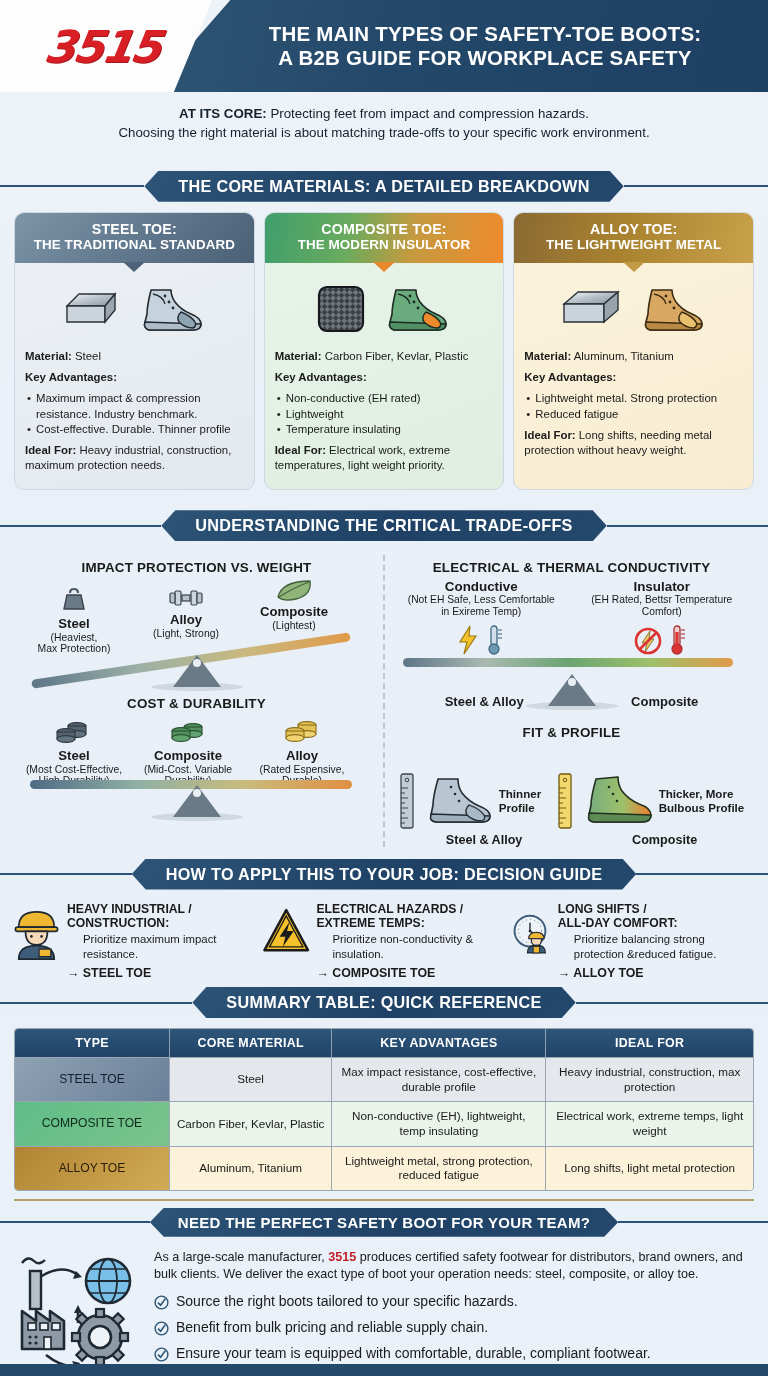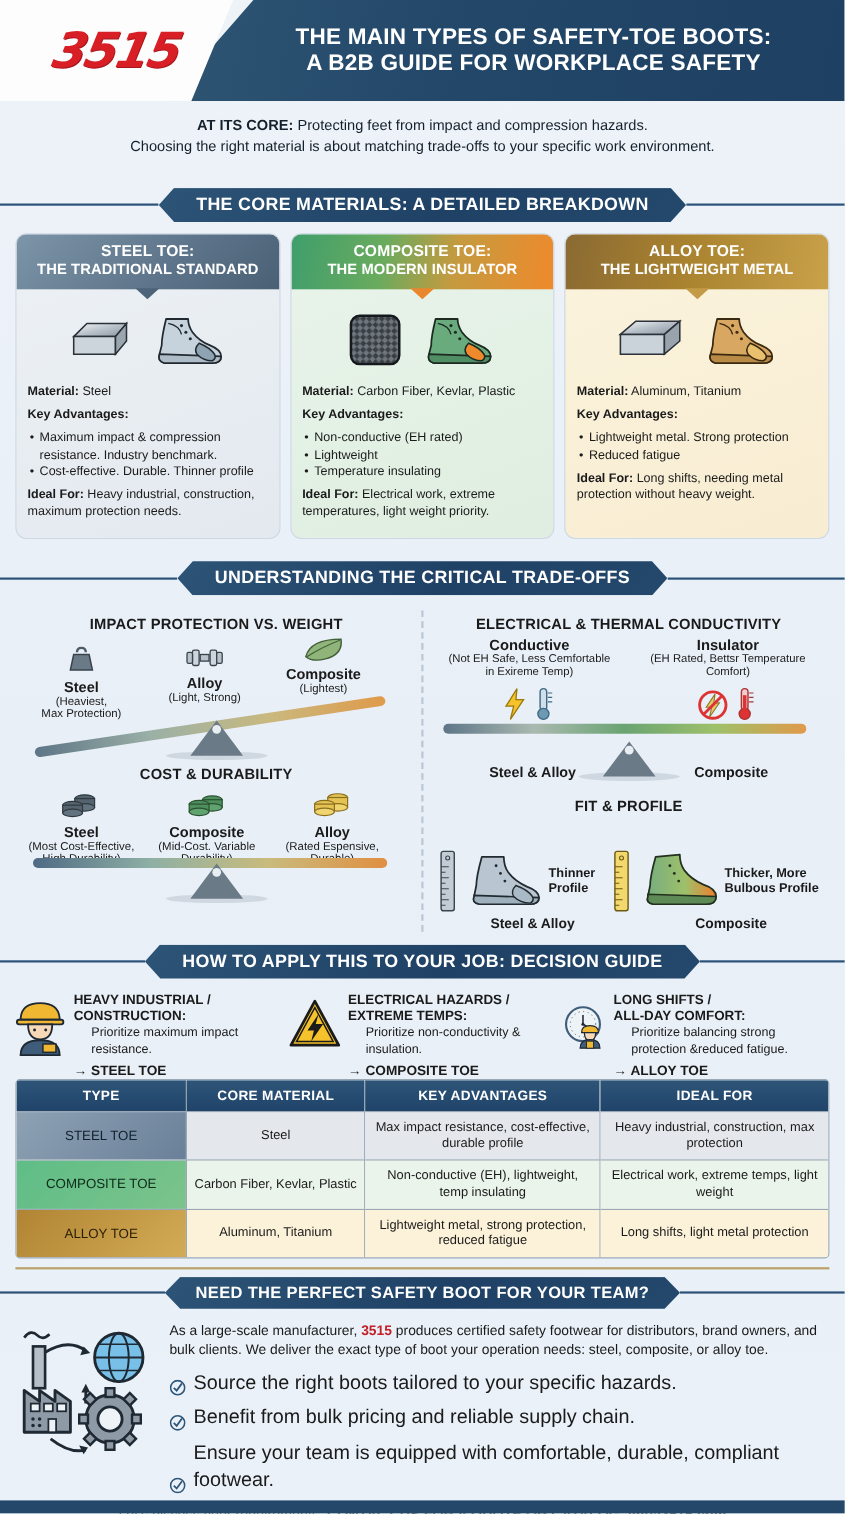--- a/index.html
+++ b/index.html
@@ -136,21 +136,21 @@
   tr.r-comp .tc-type { background:linear-gradient(135deg,#5fbd86 0%,#7cc38c 100%); color:#0f2a1a; }
   tr.r-comp td { background:#eaf4ea; }
   tr.r-alloy .tc-type { background:linear-gradient(135deg,#b08433 0%,#d3ab56 100%); color:#2a1d05; }
   tr.r-alloy td { background:#fcf2da; }
 
   
   .cta { padding:2px 16px 0; display:flex; gap:10px; align-items:flex-start; }
   .cta-txt { flex:1; font-size:12.6px; line-height:1.38; }
   .cta-txt .red { color:#c21f26; font-weight:800; }
   .cta-list { margin-top:8px; }
-  .cta-li { display:flex; gap:7px; align-items:flex-end; margin-bottom:7px; font-size:18px; }
+  .cta-li { display:flex; gap:7px; align-items:center; margin-bottom:7px; font-size:14px; }
   .foot { text-align:center; font-size:13px; padding:4px 10px 0; }
   .foot b { font-weight:800; }
   .footbar { position:absolute; left:0; bottom:0; width:768px; height:12px; background:#23486a; }
 
   .sep { height:2px; background:#b9a06a; margin:8px 14px 0; }
 </style>
 </head>
 <body>
 
 <div class="page">
@@ -557,20 +557,23 @@
       </svg>
       <div class="dtxt">
         <div class="dh">LONG SHIFTS /</div>
         <div class="dh">ALL-DAY COMFORT:</div>
         <div class="dp">Prioritize balancing strong protection &amp;reduced fatigue.</div>
         <div class="da">→ ALLOY TOE</div>
       </div>
     </div>
   </div>
 
+  <div class="banner-wrap" style="margin-top:6px;">
+    <div class="banner">SUMMARY TABLE: QUICK REFERENCE</div>
+  </div>
 
   <div class="tblwrap">
     <table>
       <thead>
         <tr>
           <th style="width:21%;">TYPE</th>
           <th style="width:22%;">CORE MATERIAL</th>
           <th style="width:29%;">KEY ADVANTAGES</th>
           <th style="width:28%;">IDEAL FOR</th>
         </tr>

